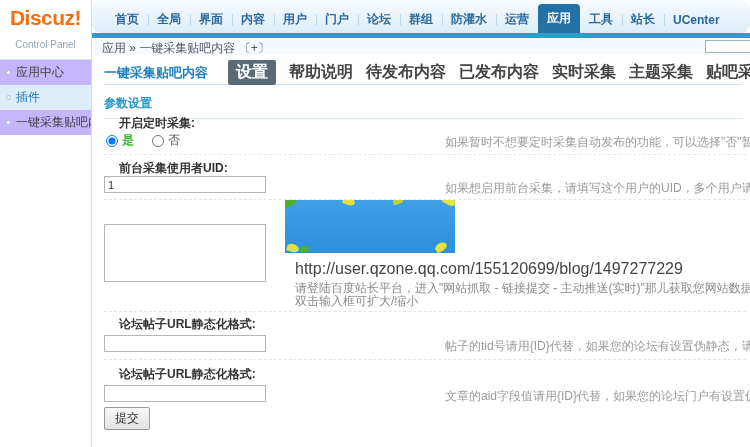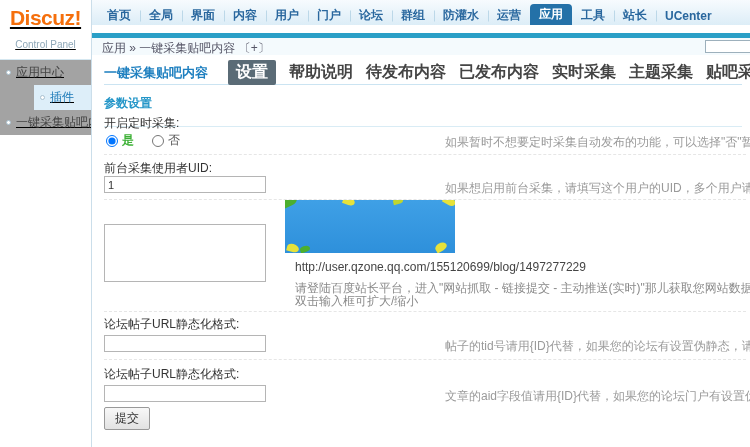--- a/index.html
+++ b/index.html
@@ -1,74 +1,74 @@
 <!DOCTYPE html>
 <html><head>
 <meta charset="utf-8">
 <style>
   * { margin:0; padding:0; box-sizing:border-box; }
   body { font-family:"Liberation Sans","DejaVu Sans",sans-serif; background:#fff; }
   .page { position:relative; width:750px; height:447px; overflow:hidden; background:#fff; font-size:12px; }
 
   
-  .header { position:absolute; left:92px; top:0; right:0; height:25px;
-            background:linear-gradient(#F7FBFE,#DCEDF7); display:flex; align-items:stretch; padding-left:6px; }
+  .header { position:absolute; left:92px; top:0; right:0; height:33px;
+            background:linear-gradient(#F7FBFE,#DCEDF7); display:flex; align-items:stretch; padding-left:14px;border-radius:9px; }
   .nav-item { position:relative; display:flex; align-items:center; padding:0 9px; margin-top:6px;
               font-weight:bold; color:#29679E; font-size:12px; cursor:pointer; white-space:nowrap; }
   .nav-item:not(:first-child)::before { content:""; position:absolute; left:0; top:50%; transform:translateY(-50%);
               width:1px; height:11px; background:#BCD8E8; }
   .nav-item.active { background:#2471A8; color:#fff; border-radius:4px 4px 0 0; margin-top:4px; }
   .nav-item.active::before, .nav-item.active + .nav-item::before { display:none; }
   .teal-bar { position:absolute; left:92px; top:33px; right:0; height:5px; background:#2A9FC7; }
 
   
   .crumb-row { position:absolute; left:92px; top:38px; right:0; height:28px; background:#F4FAFD;
                border-bottom:1px solid #0ea5e9; }
   .crumb { position:absolute; left:10px; top:2px; color:#556; font-size:12px; white-space:nowrap; }
   .search-input { position:absolute; left:613px; top:2px; width:80px; height:13px;
                   border:1px solid #9DB0BC; background:#fff; font-size:11px; padding:0 2px; }
 
   
   .sidebar { position:absolute; left:0; top:0; bottom:0; width:92px; background:#fff;
-             border-right:1px solid #CBDEEA;text-decoration:underline; }
+             border-right:1px solid #CBDEEA; }
   .logo { padding-top:7px; text-align:center; }
   .brand { font-size:21px; font-weight:bold; color:#F56F0C; letter-spacing:-0.5px; line-height:21px; }
   .brand-sub { font-size:10px; color:#8FA8B8; margin-top:11px; }
-  .side-menu { margin-top:9px; border-top:1px solid #D5E7F0; background:#a3a3a3; }
+  .side-menu { margin-top:9px; border-top:1px solid #D5E7F0; background:#c4b5fd; }
   .side-item { display:flex; align-items:center; gap:5px; padding:4px 4px 4px 6px; color:#444;
                font-size:12px; cursor:pointer; white-space:nowrap; overflow:hidden; }
-  .side-item.active { background:#DDEEF9; color:#1C7AB8;margin-left:34px; }
+  .side-item.active { background:#DDEEF9; color:#1C7AB8; }
   .bullet { flex:0 0 auto; width:5px; height:5px; border:1px solid #A9C0CF; border-radius:50%; background:#fff; }
 
   
   .main { position:absolute; left:92px; top:55px; right:0; bottom:0; background:#fff; }
   .title-row { position:absolute; left:12px; right:8px; top:6px; height:24px; display:flex; align-items:center;
                border-bottom:1px solid #CBE4F2; }
   .page-title { color:#1F80C0; font-size:13px; font-weight:bold; white-space:nowrap; }
   .tabs { display:flex; align-items:center; gap:13px; margin-left:20px; white-space:nowrap; }
   .tab { color:#444; font-weight:bold; font-size:16px; cursor:pointer; }
   .tab.active { background:#5A6B76; color:#fff; padding:2px 8px; border-radius:2px; }
 
   .section-head { position:absolute; left:12px; right:8px; top:40px; color:#2496C8; font-weight:bold;
-                  font-size:12px; padding-bottom:14px; border-bottom:1px solid #D9ECF5; }
+                  font-size:12px; padding-bottom:6px; border-bottom:1px solid #D9ECF5; }
 
   .row { position:absolute; left:12px; right:4px; border-bottom:1px dashed #E6E6E6; }
   .row:last-of-type, .row.noborder { border-bottom:none; }
-  .flabel { position:absolute; left:0; color:#333; font-weight:normal; font-size:12px; white-space:nowrap; }
+  .flabel { position:absolute; left:15px; color:#333; font-weight:bold; font-size:12px; white-space:nowrap; }
   .help { position:absolute; color:#9A9A9A; font-size:12px; white-space:nowrap; }
   .tin { border:1px solid #B5B5B5; background:#fff; font-size:11px; color:#333; padding:1px 3px; }
   .radio-line { position:absolute; left:2px; display:flex; align-items:center; gap:4px; font-size:12px; }
   .radio-line input { width:12px; height:12px; margin:0; }
   .lbl-yes { color:#3CB035; font-weight:bold; margin-right:14px; }
   .lbl-no { color:#555; }
 
   .banner { position:absolute; left:181px; top:0; width:170px; height:53px; overflow:hidden;
             background:linear-gradient(#3FA0E6,#2E90DB); }
   .leaf { position:absolute; border-radius:50% 60% 50% 0; }
-  .url-text { position:absolute; left:191px; top:60px; color:#444; font-size:12px; white-space:nowrap; }
+  .url-text { position:absolute; left:191px; top:60px; color:#444; font-size:16px; white-space:nowrap; }
   .note { position:absolute; left:191px; color:#8A8A8A; font-size:12px; white-space:nowrap; }
 
   .submit-btn { position:absolute; left:12px; top:352px; padding:2px 10px; font-size:12px; color:#333;
                 border:1px solid #999; border-radius:2px; background:linear-gradient(#F8F8F8,#E2E2E2); cursor:pointer; }
 </style>
 </head>
 <body>
 
 <div class="page">
 

